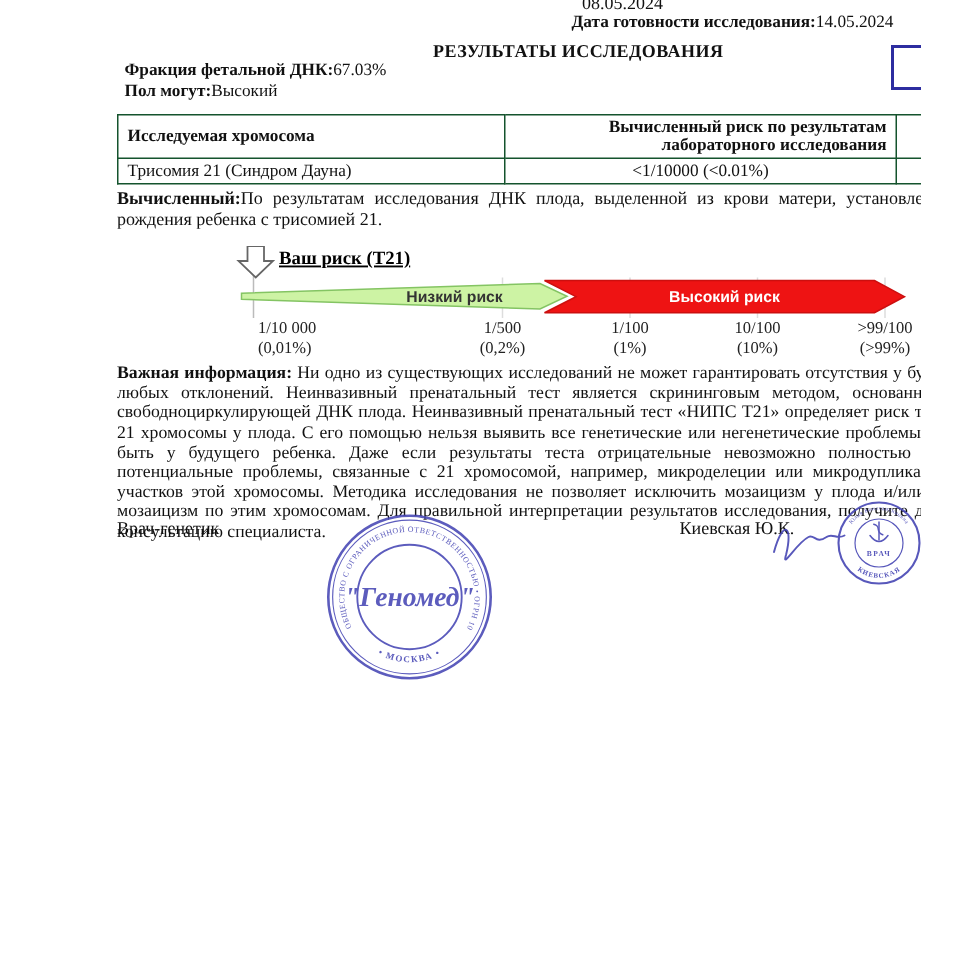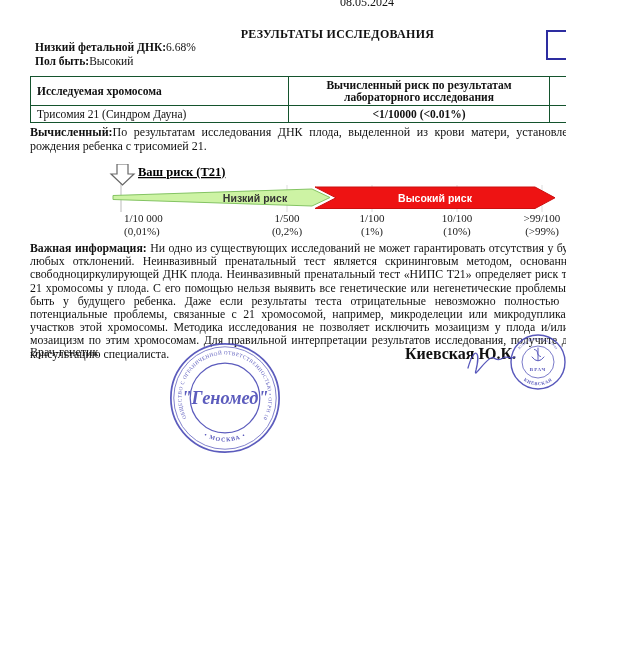--- a/index.html
+++ b/index.html
@@ -1,60 +1,61 @@
 <!DOCTYPE html>
 <html><head>
 <meta charset="utf-8">
 <style>
   html,body{margin:0;padding:0;background:#fff;}
   .page{position:relative;width:566px;height:648px;overflow:hidden;background:#fff;
-        font-family:"Liberation Serif",serif;color:#111;}
+        font-family:"Liberation Serif",serif;color:#111;margin-left:48px;}
   .sheet{position:absolute;left:0;top:0;width:675px;height:648px;}
   .abs{position:absolute;}
   .top-date{left:340px;top:-5px;font-size:12px;}
   .ready-date{left:333px;top:9px;font-size:11.5px;}
   .title{left:0;top:27px;width:675px;text-align:center;font-weight:bold;font-size:12px;letter-spacing:.3px;}
   .fetal-dna{left:35px;top:41px;font-size:11.5px;}
   .fetal-sex{left:35px;top:55px;font-size:11.5px;}
   .risk-badge{left:546px;top:30px;width:116px;height:26px;border:2px solid #2d2da0;
               display:flex;align-items:center;justify-content:center;
               font-weight:bold;font-size:12px;color:#111;}
   table.results{left:30px;top:76px;width:640px;border-collapse:collapse;table-layout:fixed;
                 font-size:11.5px;position:absolute;border:1.5px solid #000;}
   table.results th,table.results td{border:1px solid #14532d;padding:2px 6px;}
   th.c1{width:245px;text-align:left;font-weight:bold;}
-  th.c2{width:248px;text-align:center;font-weight:bold;}
+  th.c2{width:248px;text-align:right;font-weight:bold;}
   th.c3{width:147px;text-align:center;font-weight:bold;}
   td.c1{font-weight:normal;text-align:left;}
-  td.c2,td.c3{text-align:center;font-weight:bold;}
+  td.c2,td.c3{text-align:center;font-weight:normal;}
   .para{left:30px;width:617px;text-align:justify;}
   .conclusion{top:126px;font-size:12px;line-height:13.6px;}
   .important{top:242px;font-size:11.8px;line-height:13.2px;}
   .scale-svg{left:105px;top:164px;}
   .doctor-title{left:30px;top:345px;font-size:12px;}
-  .doctor-name{left:405px;top:345px;font-size:16px;font-weight:bold;}
+  .doctor-name{left:405px;top:345px;font-size:12px;}
   .org-stamp{left:167px;top:340px;opacity:.88;}
   .doc-stamp{left:460px;top:328px;opacity:.9;}
   svg text{font-family:"Liberation Serif",serif;}
   svg .sans{font-family:"Liberation Sans",sans-serif;}
 </style>
 </head>
 <body>
 
 <div class="page">
  <div class="sheet">
 
   <div class="abs top-date">08.05.2024</div>
 
+  <div class="abs ready-date"><b>Дата готовности исследования:</b><span>14.05.2024</span></div>
 
   <div class="abs title">РЕЗУЛЬТАТЫ ИССЛЕДОВАНИЯ</div>
 
-  <div class="abs fetal-dna"><b>Низкий фетальной ДНК:</b><span>6.68%</span></div>
+  <div class="abs fetal-dna"><b>Фракция фетальной ДНК:</b><span>67.03%</span></div>
 
-  <div class="abs fetal-sex"><b>Пол быть:</b><span>Высокий</span></div>
+  <div class="abs fetal-sex"><b>Пол могут:</b><span>Высокий</span></div>
 
   <div class="abs risk-badge">
         <span>Риск низкий</span>
       </div>
 
   <table class="results">
     <tbody>
           <tr>
       <th class="c1">Исследуемая хромосома</th>
       <th class="c2">Вычисленный риск по результатам лабораторного исследования</th>

